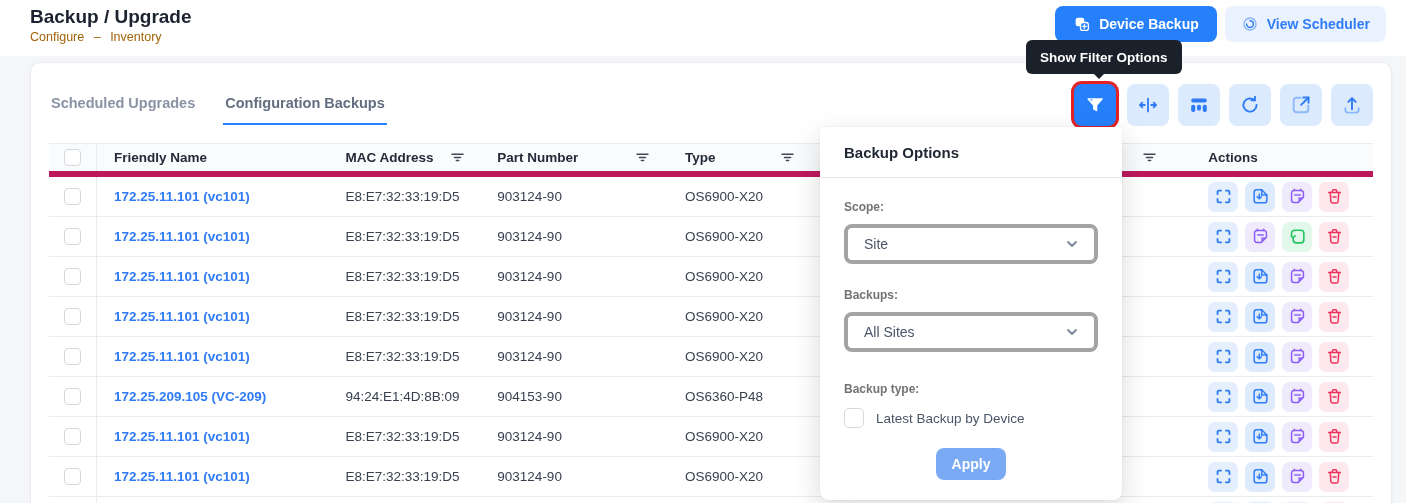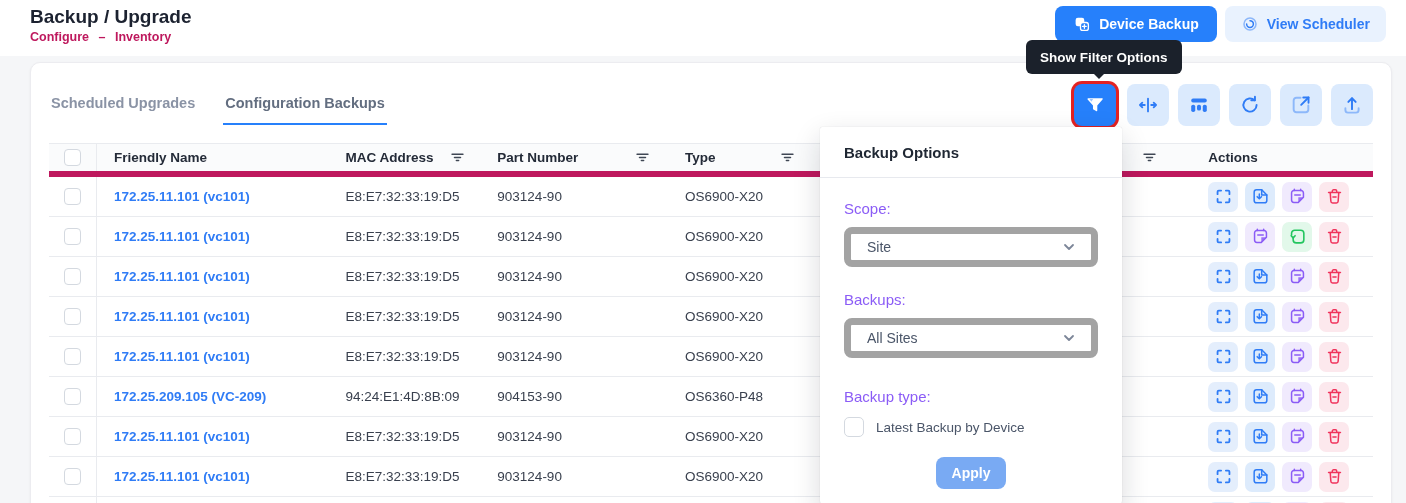--- a/index.html
+++ b/index.html
@@ -2,21 +2,21 @@
 <html><head>
 <meta charset="utf-8">
 <style>
   * { margin:0; padding:0; box-sizing:border-box; }
   html,body { width:1406px; height:503px; overflow:hidden; background:#fff;
               font-family:"Liberation Sans", sans-serif; }
 
   
   .page-header { position:absolute; left:0; top:0; width:1406px; height:56px; background:#fff; }
   .page-title { position:absolute; left:30px; top:6px; font-size:19px; font-weight:700; color:#1c2230; }
-  .breadcrumb { position:absolute; left:30px; top:30px; font-size:12.5px; color:#be185d; font-weight:700; }
+  .breadcrumb { position:absolute; left:30px; top:30px; font-size:12.5px; color:#a16207; font-weight:400; }
   .breadcrumb span { margin-right:6px; }
 
   .hdr-buttons { position:absolute; right:20px; top:6px; display:flex; gap:8px; }
   .btn-primary { display:flex; align-items:center; gap:8px; background:#2680fb; color:#fff;
                  font-size:14px; font-weight:700; border:none; border-radius:8px;
                  padding:0 18px; height:36px; cursor:pointer; }
   .btn-light  { display:flex; align-items:center; gap:8px; background:#e9f2fe; color:#2f7cf6;
                 font-size:14px; font-weight:700; border:none; border-radius:8px;
                 padding:0 16px; height:36px; cursor:pointer; }
 
@@ -73,22 +73,22 @@
   .tooltip::after { content:""; position:absolute; left:66px; bottom:-12px; border:7px solid transparent;
                     border-top-color:#1b212b; }
 
   
   .popup { position:absolute; left:820px; top:127px; width:302px; background:#fff; z-index:50;
            border-radius:2px 2px 8px 8px; box-shadow:0 10px 28px rgba(16,24,40,.16), 0 0 1px rgba(16,24,40,.2); }
   .popup-title { height:50px; display:flex; align-items:center; padding-left:24px;
                  font-size:15px; font-weight:700; color:#1f2733; }
   .popup-divider { height:1px; background:#e7e9ee; }
   .popup-body { padding:22px 24px 20px 24px; }
-  .popup-label { font-size:15px; font-weight:400; color:#8b5cf6; }
-  .select { margin-top:10px; height:40px; border:7px solid #a3a3a3; border-radius:8px;
+  .popup-label { font-size:12px; font-weight:700; color:#737373; }
+  .select { margin-top:10px; height:40px; border:4px solid #a3a3a3; border-radius:8px;
             display:flex; align-items:center; justify-content:space-between;
             padding:0 14px 0 16px; font-size:14px; color:#4a5568; cursor:pointer; background:#fff; }
   .mt24 { margin-top:24px; } .mt30 { margin-top:30px; }
   .chk-row { display:flex; align-items:center; gap:12px; margin-top:12px; }
   .chk { width:20px; height:20px; border:1.5px solid #d4d9e0; border-radius:5px; background:#fff; cursor:pointer; }
   .chk-label { font-size:13.5px; color:#4a5568; }
   .apply-row { display:flex; justify-content:center; margin-top:20px; }
   .btn-apply { background:#79aaf3; color:#fff; font-size:14px; font-weight:700; border:none;
                border-radius:8px; padding:0 16px; height:32px; cursor:pointer; }
 </style>

